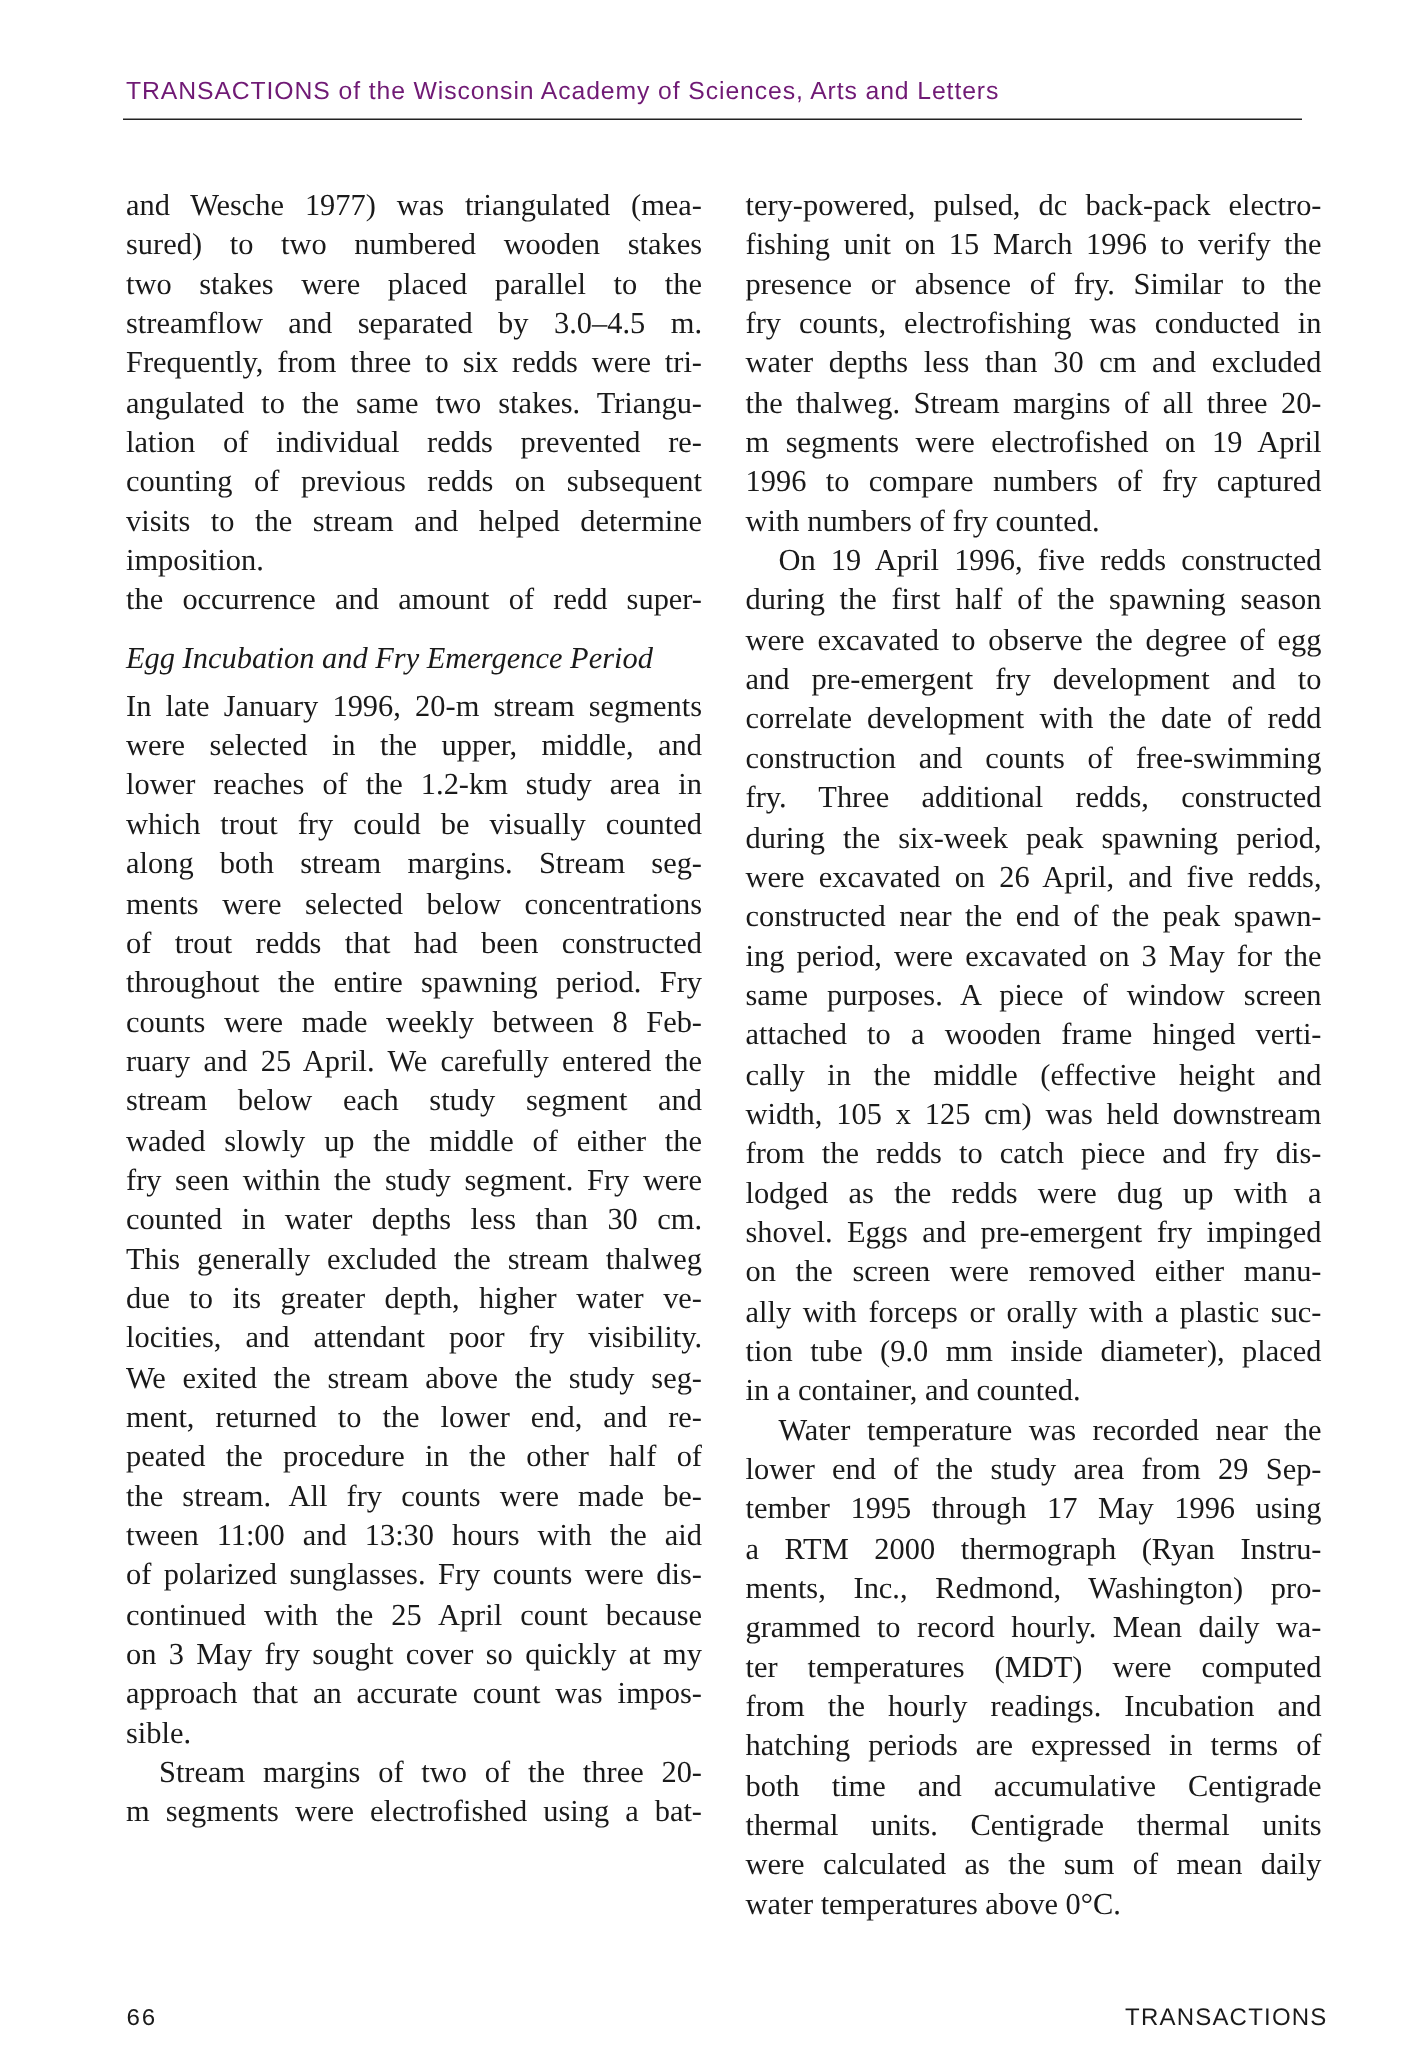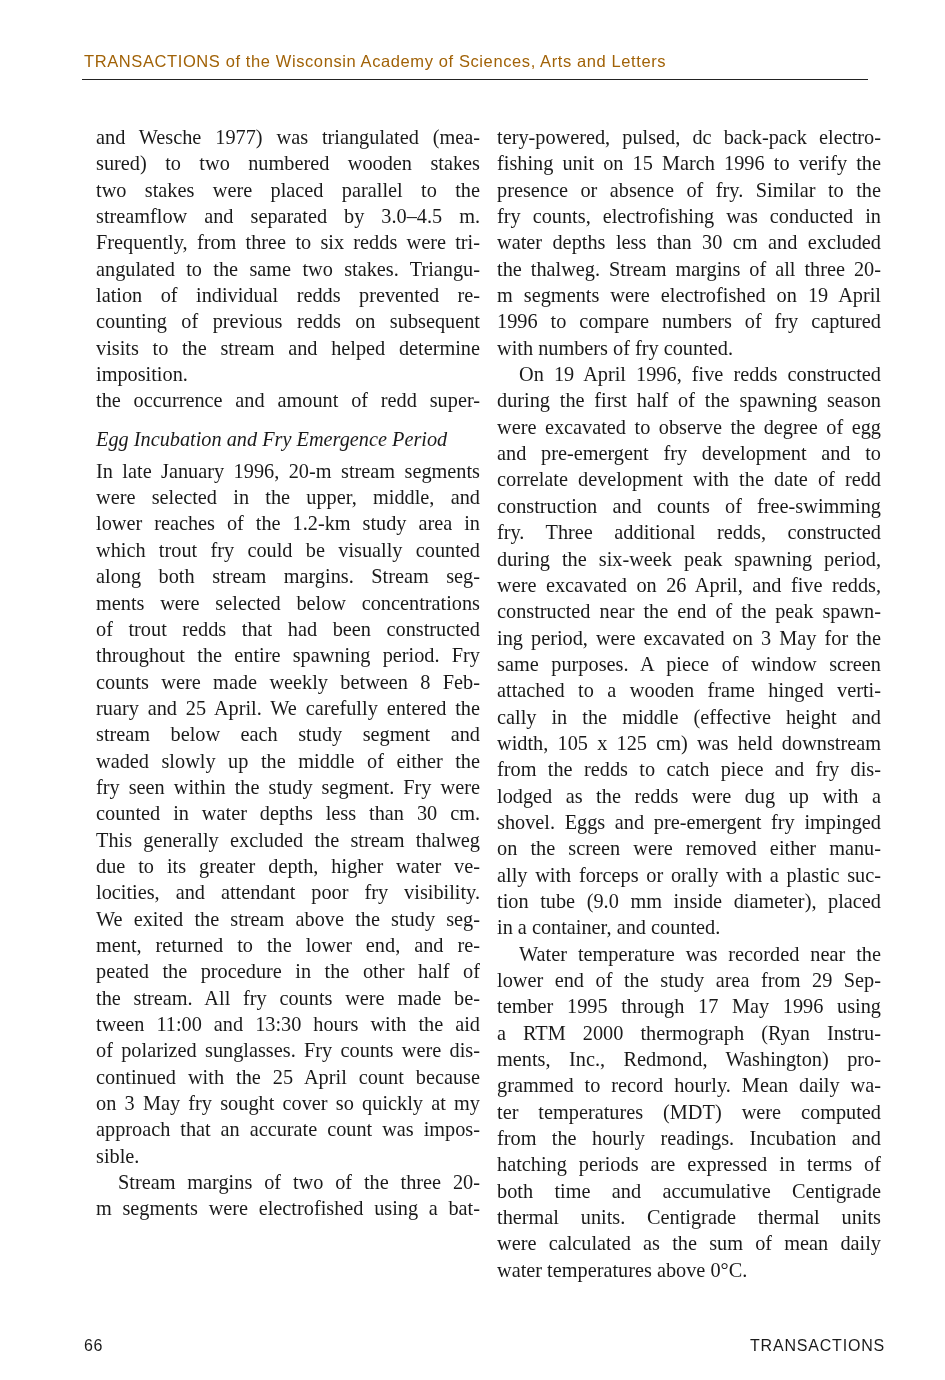--- a/index.html
+++ b/index.html
@@ -3,42 +3,42 @@
 <meta charset="utf-8">
 <style>
   html, body { margin: 0; padding: 0; background: #ffffff; }
   body {
     width: 945px; height: 1380px; position: relative; overflow: hidden;
     color: #1a1a1a;
   }
   .running-head {
     position: absolute; left: 84px; top: 52px; width: 780px;
     font-family: "Liberation Sans", sans-serif; font-size: 16.5px;
-    letter-spacing: 0.6px; color: #a16207;
+    letter-spacing: 0.6px; color: #701a75;
   }
   .head-rule {
     position: absolute; left: 82px; top: 79px; width: 786px; height: 0;
     border-top: 1.6px solid #222;
   }
   .col {
     position: absolute; top: 124px; width: 384px;
     font-family: "Liberation Serif", serif; font-size: 20.3px;
     line-height: 26.35px; text-align: justify; hyphens: manual;
   }
-  .col.left { left: 96px; }
+  .col.left { left: 84px; }
   .col.right { left: 497px; }
   .col p { margin: 0; }
   .line { display: block; text-align: justify; text-align-last: justify; white-space: nowrap; }
   .line.last { text-align-last: left; }
   .subhead {
     font-style: italic; margin: 12px 0 6px 0; line-height: 26px;
   }
   .footer-page {
     position: absolute; left: 84px; top: 1337px;
-    font-family: Liberation Sans, sans-serif; font-size: 16px; letter-spacing: 0.5px;
+    font-family: Liberation Mono, monospace; font-size: 16px; letter-spacing: 0.5px;
   }
   .footer-journal {
     position: absolute; right: 60px; top: 1337px;
     font-family: "Liberation Sans", sans-serif; font-size: 16px; letter-spacing: 0.8px;
   }
 </style>
 </head>
 <body>
 
 <div class="running-head">TRANSACTIONS of the Wisconsin Academy of Sciences, Arts and Letters</div>

